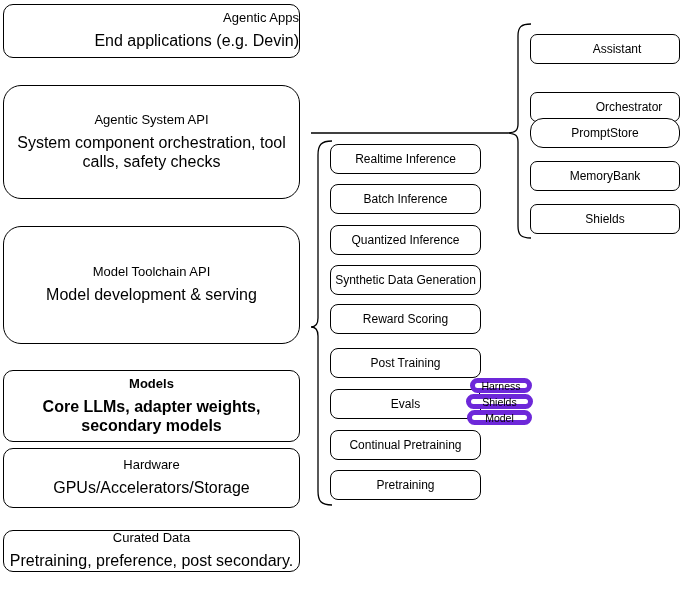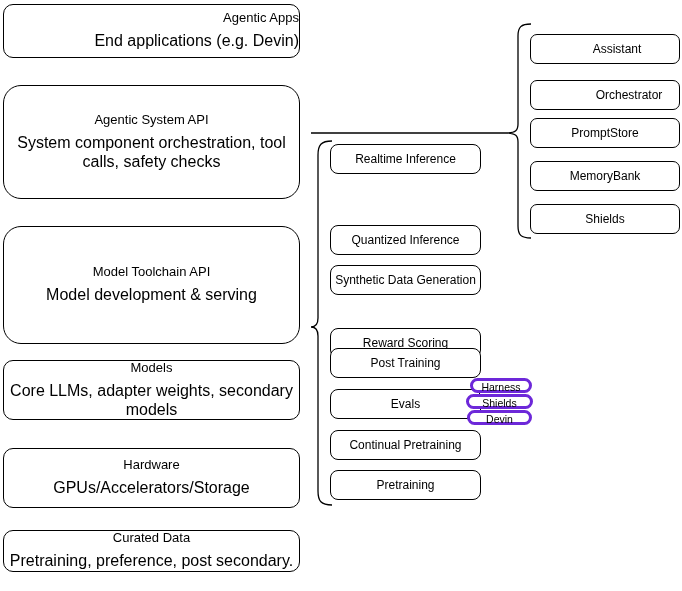--- a/index.html
+++ b/index.html
@@ -41,25 +41,25 @@
   
   .rbox {
     left: 530px; width: 150px; height: 30px;
     border-radius: 7px; font-size: 12px; z-index: 2;
   }
 
   
   .pill {
     position: absolute;
     background: #ffffff;
-    border: 3px solid #6d28d9;
+    border: 5px solid #6d28d9;
     border-radius: 9px;
     font-size: 10.5px;
     display: flex;
-    align-items: flex-start;
+    align-items: center;
     justify-content: center;
     z-index: 4;
   }
 
   svg.overlay {
     position: absolute;
     left: 0; top: 0;
     z-index: 1;
   }
 </style>
@@ -82,45 +82,48 @@
   <div class="box lbox r18" style="top:85px;height:114px;">
     <div class="ltitle">Agentic System API</div>
     <div class="lsub">System component orchestration, tool calls, safety checks</div>
   </div>
 
   <div class="box lbox r18" style="top:226px;height:118px;">
     <div class="ltitle">Model Toolchain API</div>
     <div class="lsub">Model development &amp; serving</div>
   </div>
 
-  <div class="box lbox r10" style="top:360px;height:60px;">
+  <div class="box lbox r10" style="top:370px;height:72px;font-weight:bold;">
     <div class="ltitle">Models</div>
     <div class="lsub">Core LLMs, adapter weights, secondary models</div>
   </div>
 
   <div class="box lbox r10" style="top:448px;height:60px;">
     <div class="ltitle">Hardware</div>
     <div class="lsub">GPUs/Accelerators/Storage</div>
   </div>
 
   <div class="box lbox r10" style="top:530px;height:42px;">
     <div class="ltitle">Curated Data</div>
     <div class="lsub">Pretraining, preference, post secondary.</div>
   </div>
 
   <div class="box mbox" style="top:144px;">
     <span>Realtime Inference</span>
   </div>
+  <div class="box mbox" style="top:184px;">
+    <span>Batch Inference</span>
+  </div>
   <div class="box mbox" style="top:225px;">
     <span>Quantized Inference</span>
   </div>
   <div class="box mbox" style="top:265px;">
     <span>Synthetic Data Generation</span>
   </div>
-  <div class="box mbox" style="top:304px;margin-top:24px;">
+  <div class="box mbox" style="top:304px;">
     <span>Reward Scoring</span>
   </div>
   <div class="box mbox" style="top:348px;">
     <span>Post Training</span>
   </div>
   <div class="box mbox" style="top:389px;">
     <span>Evals</span>
   </div>
   <div class="box mbox" style="top:430px;">
     <span>Continual Pretraining</span>
@@ -129,30 +132,30 @@
     <span>Pretraining</span>
   </div>
 
   <div class="pill" style="left:470px;top:378px;width:62px;height:15px;">
     <span>Harness</span>
   </div>
   <div class="pill" style="left:466px;top:394px;width:67px;height:15px;">
     <span>Shields</span>
   </div>
   <div class="pill" style="left:467px;top:410px;width:65px;height:15px;">
-    <span>Devin</span>
+    <span>Model</span>
   </div>
 
   <div class="box rbox" style="top:34px;padding-left:24px;">
     <span>Assistant</span>
   </div>
-  <div class="box rbox" style="top:80px;padding-left:48px;">
+  <div class="box rbox" style="top:92px;padding-left:48px;">
     <span>Orchestrator</span>
   </div>
-  <div class="box rbox" style="top:118px;">
+  <div class="box rbox" style="top:118px;border-radius:13px;">
     <span>PromptStore</span>
   </div>
   <div class="box rbox" style="top:161px;">
     <span>MemoryBank</span>
   </div>
   <div class="box rbox" style="top:204px;">
     <span>Shields</span>
   </div>
 
 </div>

